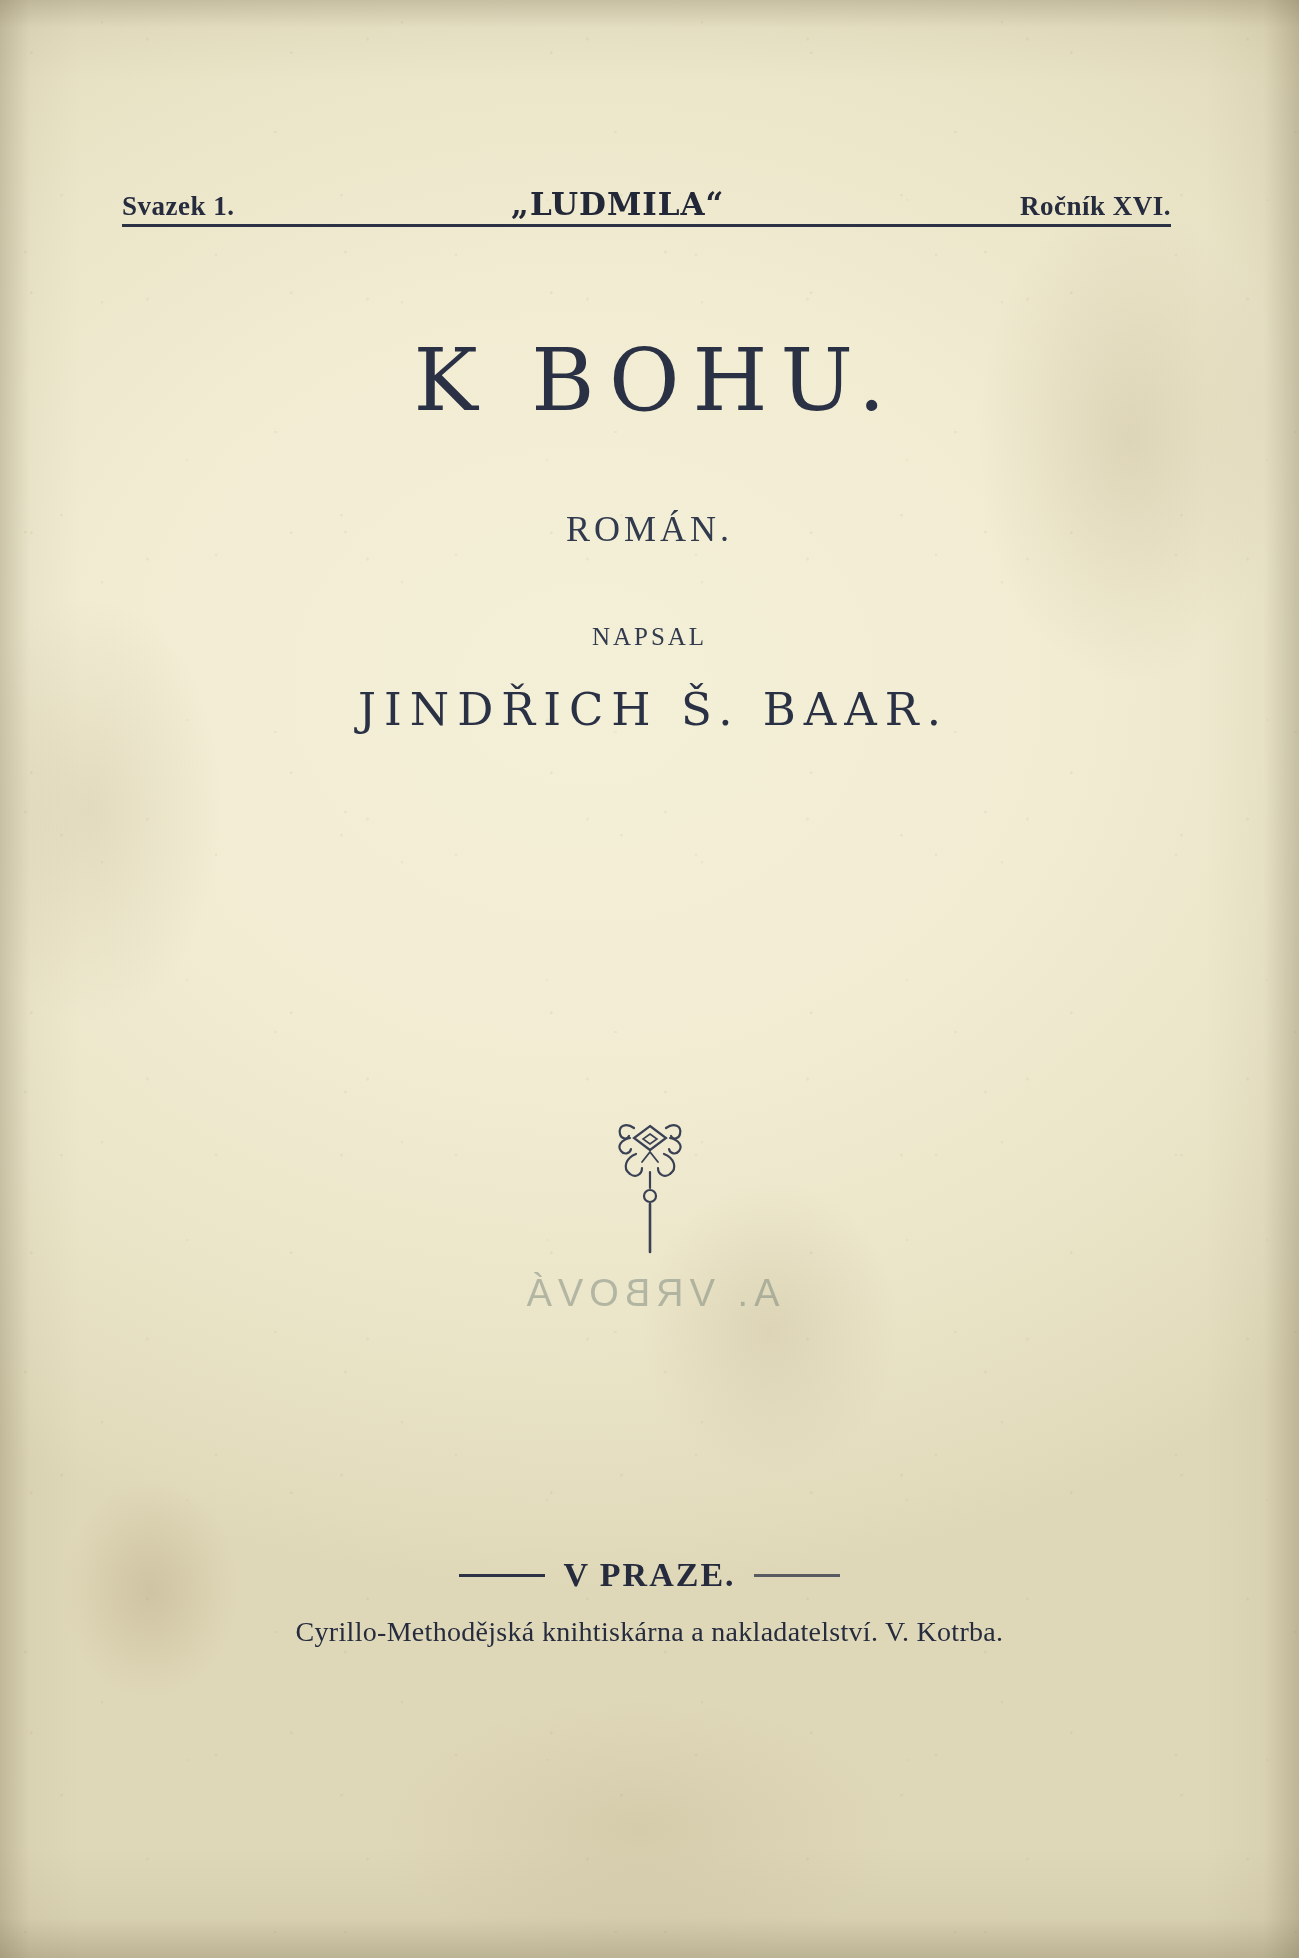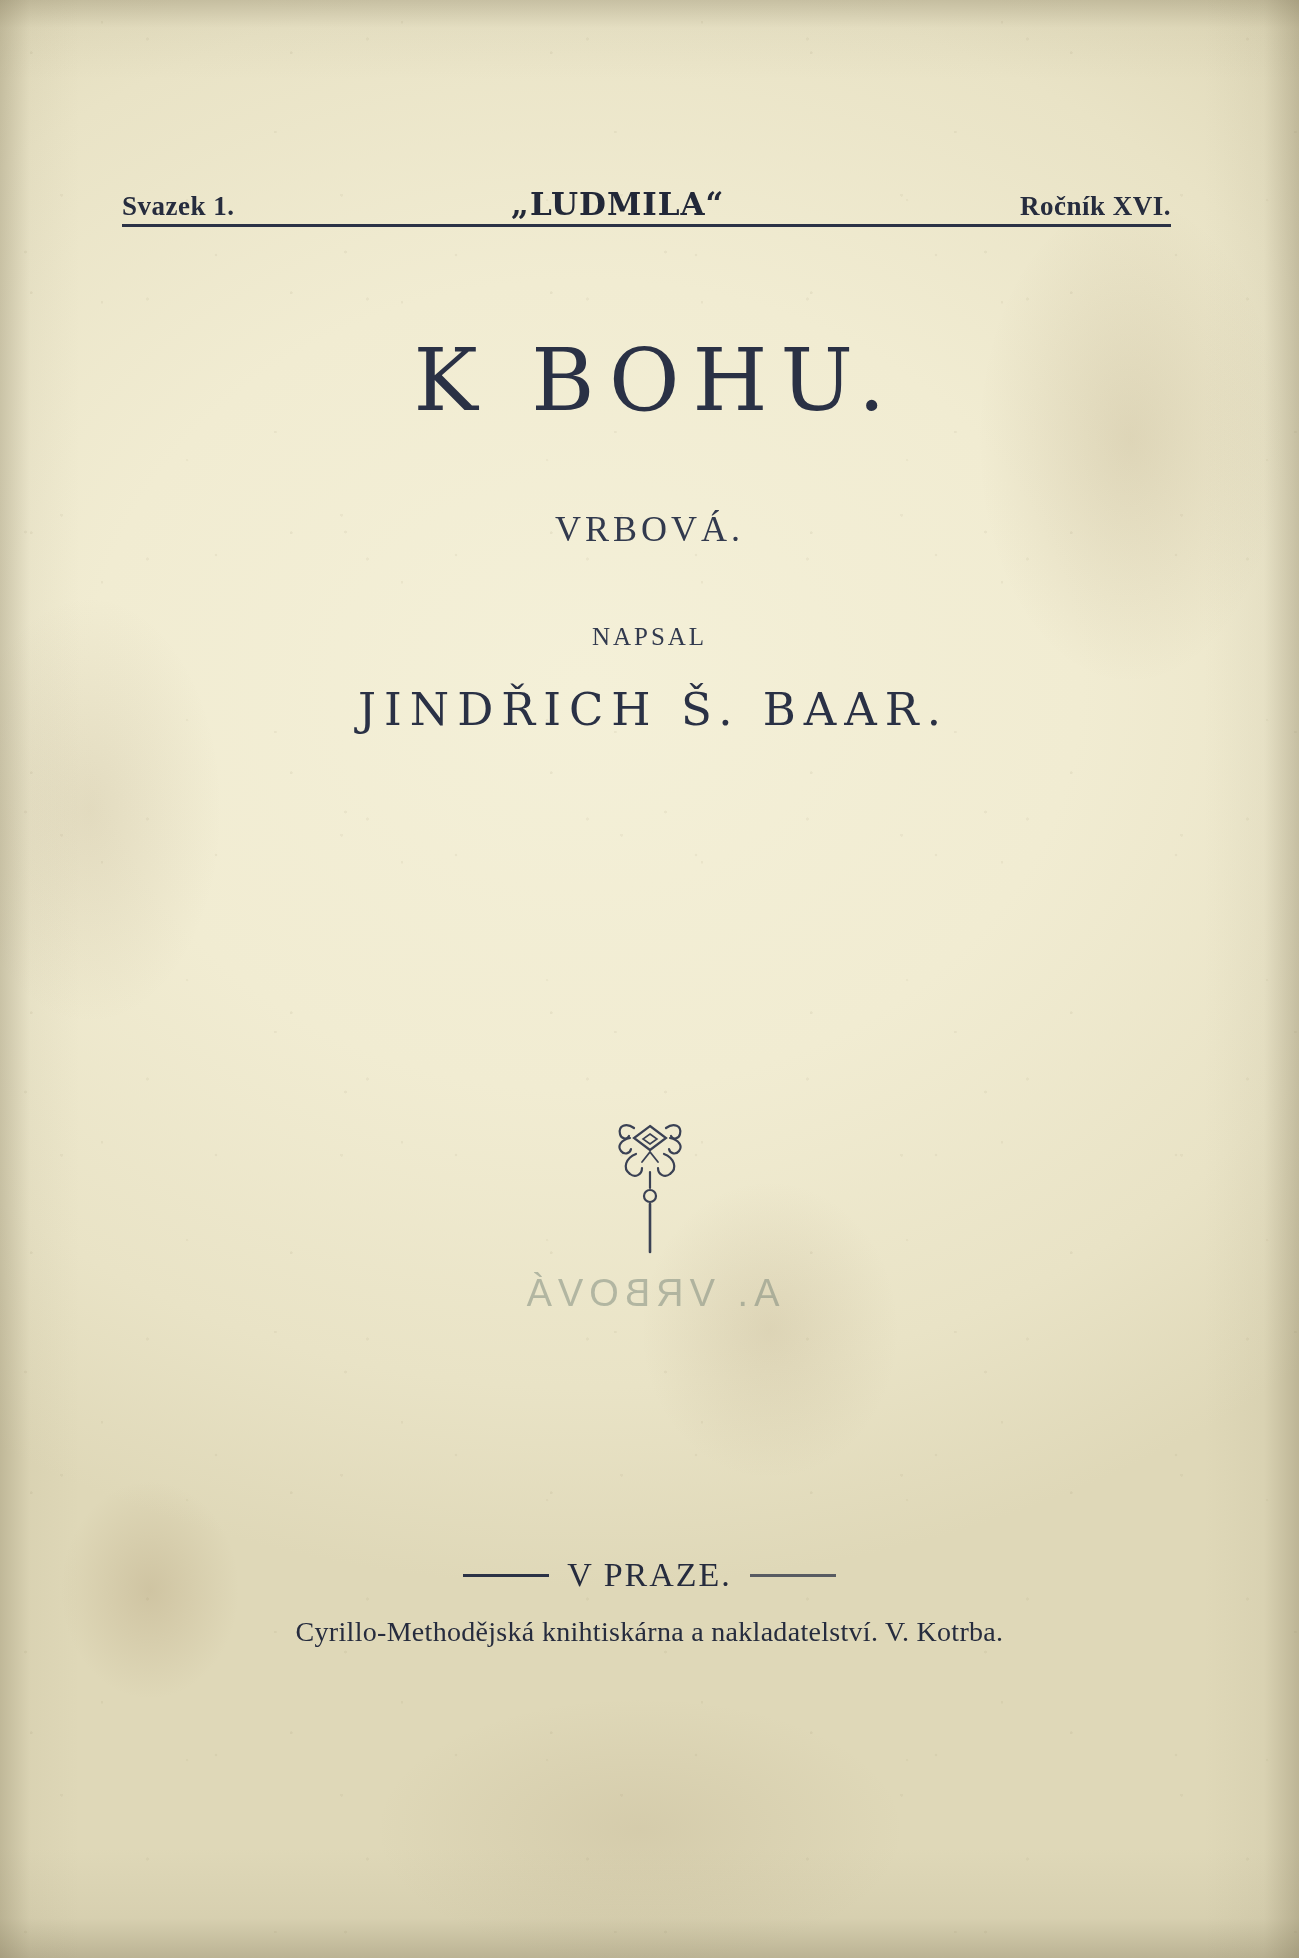--- a/index.html
+++ b/index.html
@@ -172,21 +172,21 @@
   }
   .dash {
     display: inline-block;
     width: 86px;
     height: 0;
     border-top: 3px solid #2b3246;
   }
   .dash.right { opacity: .75; }
   .place {
     font-family: "Liberation Serif", serif;
-    font-weight: normal;
+    font-weight: bold;
     font-size: 34px;
     letter-spacing: 2px;
     color: #262c3e;
   }
   .publisher {
     margin-top: 22px;
     font-family: "Liberation Serif", serif;
     font-size: 28px;
     letter-spacing: 0.3px;
     color: #262c3e;
@@ -217,21 +217,21 @@
 
     <div class="header">
       <div class="header-left">Svazek 1.</div>
       <div class="header-center">„LUDMILA“</div>
       <div class="header-right">Ročník XVI.</div>
     </div>
     <div class="header-rule"></div>
 
     <div class="title-block">
       <div class="main-title">K BOHU.</div>
-      <div class="subtitle">VRBOVÁ.</div>
+      <div class="subtitle">ROMÁN.</div>
       <div class="byline-label">NAPSAL</div>
       <div class="author">JINDŘICH Š. BAAR.</div>
     </div>
 
     <div class="ornament">
       <svg width="120" height="160" viewBox="0 0 120 160" fill="none" stroke="#3a4154" stroke-width="2.2" stroke-linecap="round">
         <path d="M60 16 l16 12 -16 12 -16 -12 z"></path>
         <path d="M60 24 l7 5 -7 5 -7 -5 z" stroke-width="1.6"></path>
         <path d="M44 18 c-8 -6 -16 -2 -14 6 c1 5 7 6 9 2"></path>
         <path d="M76 18 c8 -6 16 -2 14 6 c-1 5 -7 6 -9 2"></path>

